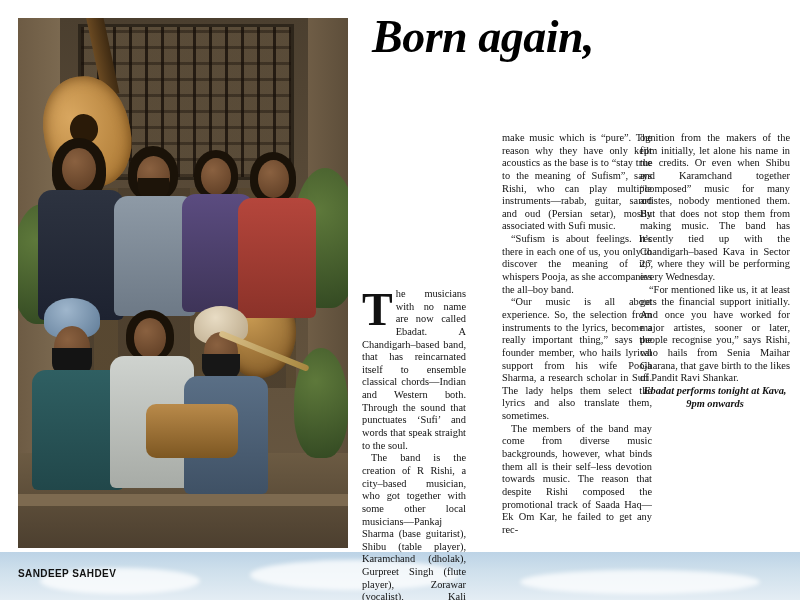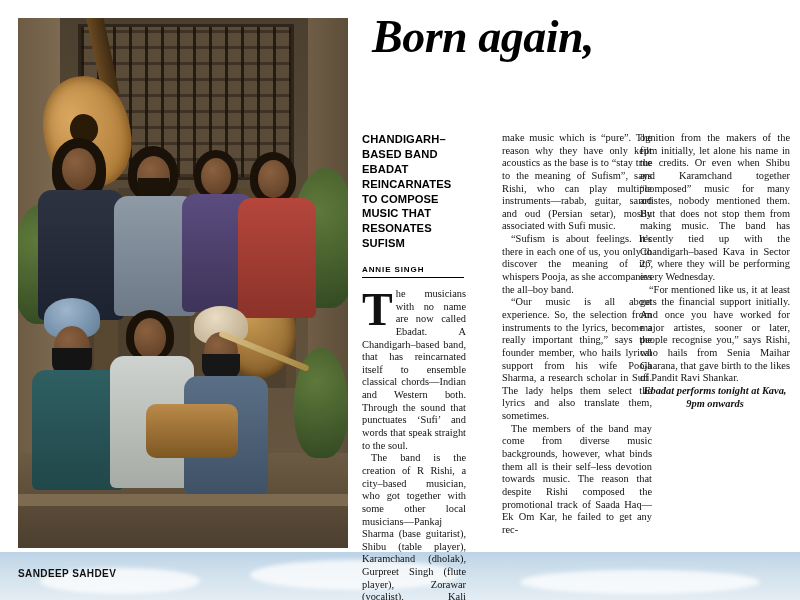--- a/index.html
+++ b/index.html
@@ -324,25 +324,20 @@
       <div style="position:absolute; left:128px; top:386px; width:92px; height:54px; border-radius:10px; background:linear-gradient(to bottom,#b98a4a,#7d5722);"></div>
     </div>
   </div>
 
   <div class="photo-credit">SANDEEP SAHDEV</div>
 
   <div class="headline">
     <span class="l1">Born again,</span>
   </div>
 
-  <div class="col-standfirst">
-    <div class="standfirst-text">CHANDIGARH–BASED BAND <span class="bold-name">EBADAT</span> REINCARNATES TO COMPOSE MUSIC THAT RESONATES SUFISM</div>
-    <div class="byline">ANNIE SINGH</div>
-    <div class="byline-rule"></div>
-  </div>
 
   <div class="col" id="col1">
     <p class="first"><span class="dropcap">T</span><span>he musicians with no name are now called Ebadat. A Chandigarh–based band, that has reincarnated itself to ensemble classical chords—Indian and Western both. Through the sound that punctuates ‘Sufi’ and words that speak straight to the soul.</span></p>
     <p>The band is the creation of R Rishi, a city–based musician, who got together with some other local musicians—Pankaj Sharma (base guitarist), Shibu (table player), Karamchand (dholak), Gurpreet Singh (flute player), Zorawar (vocalist), Kali (drummer), Gurpreetpal Singh (synthesizer and piano)—to</p>
   </div>
 
   <div class="col" id="col2">
     <p class="first">make music which is “pure”. The reason why they have only kept acoustics as the base is to “stay true to the meaning of Sufism”, says Rishi, who can play multiple instruments—rabab, guitar, sarod and oud (Persian setar), mostly associated with Sufi music.</p>
     <p>“Sufism is about feelings. It’s there in each one of us, you only to discover the meaning of it,” whispers Pooja, as she accompanies the all–boy band.</p>
     <p>“Our music is all about experience. So, the selection from instruments to the lyrics, become a really important thing,” says the founder member, who hails lyrical support from his wife Pooja Sharma, a research scholar in Sufi. The lady helps them select the lyrics and also translate them, sometimes.</p>

